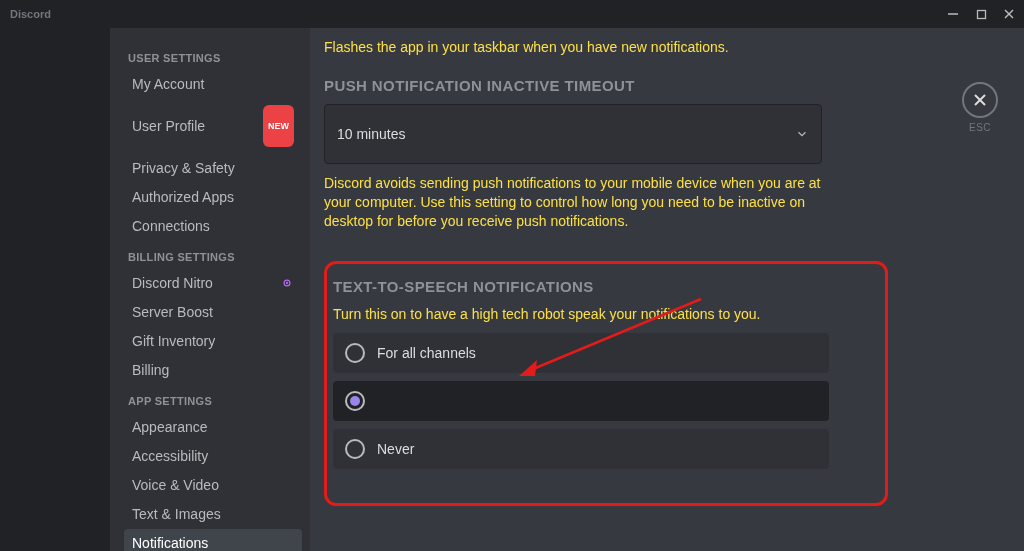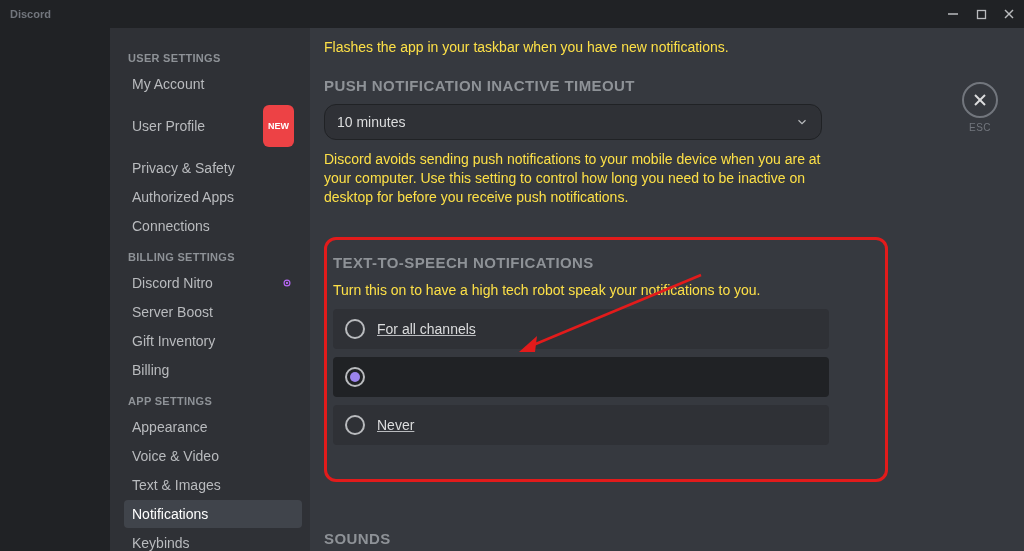--- a/index.html
+++ b/index.html
@@ -17,25 +17,25 @@
   .nav-item.selected { background: #40444b; color: #fff; }
   .badge-new { background: #ed4245; color: #fff; font-size: 9px; font-weight: 700; padding: 16px 5px; border-radius: 6px; }
   .nitro-icon { width: 14px; height: 14px; }
   .content-wrap { flex: 1; background: #36393f; position: relative; overflow: hidden; padding: 0 94px 0 14px; }
   .content { padding-top: 10px; }
   .esc-wrap { position: absolute; top: 54px; right: 26px; text-align: center; }
   .esc-btn { width: 36px; height: 36px; border: 2px solid #72767d; border-radius: 50%; display: flex; align-items: center; justify-content: center; color: #dcddde; cursor: pointer; }
   .esc-lbl { font-size: 10px; color: #72767d; margin-top: 4px; letter-spacing: 0.5px; }
   .desc { font-size: 14px; color: #fde047; line-height: 1.35; margin-bottom: 20px; }
   .section-title { font-size: 15px; font-weight: 700; color: #8e9297; letter-spacing: 0.4px; margin-bottom: 10px; }
-  .select-box { display: flex; align-items: center; justify-content: space-between; background: #2f3136; border: 1px solid #202225; border-radius: 12px; padding: 9px 12px; color: #dcddde; font-size: 14px; cursor: pointer; margin-bottom: 10px; width: 498px; }
+  .select-box { display: flex; align-items: center; justify-content: space-between; background: #2f3136; border: 1px solid #202225; border-radius: 4px; padding: 21px 12px; color: #dcddde; font-size: 14px; cursor: pointer; margin-bottom: 10px; width: 498px; }
   .chevron { width: 14px; height: 14px; }
   .tts-box { border: 3px solid #e21b1b; border-radius: 12px; padding: 14px 20px 26px 6px; margin-top: 30px; margin-bottom: 48px; width: 564px; position: relative; }
   .radio-group { margin-top: 8px; }
-  .radio-row { display: flex; align-items: center; gap: 12px; padding: 10px 12px; border-radius: 4px; background: #2f3136; margin-bottom: 8px; cursor: pointer; width: 496px; text-decoration: underline; }
+  .radio-row { display: flex; align-items: center; gap: 12px; padding: 10px 12px; border-radius: 4px; background: #2f3136; margin-bottom: 8px; cursor: pointer; width: 496px; }
   .radio-row.selected { background: #202225; }
   .radio-outer { width: 20px; height: 20px; border: 2px solid #b9bbbe; border-radius: 50%; display: flex; align-items: center; justify-content: center; flex-shrink: 0; }
   .radio-row.selected .radio-outer { border-color: #b9bbbe; }
   .radio-inner { width: 10px; height: 10px; background: #9b84ec; border-radius: 50%; display: none; }
   .radio-row.selected .radio-inner { display: block; }
   .radio-label { font-size: 14px; color: #dcddde; }
   .radio-row.selected .radio-label { color: #fff; font-weight: 600; }
   .arrow-svg { position: absolute; top: 30px; left: 184px; pointer-events: none; }
   .sound-row { display: flex; align-items: center; justify-content: space-between; padding: 8px 0; width: 496px; }
   .sound-label { font-size: 14px; color: #dcddde; font-weight: 500; }
@@ -105,20 +105,23 @@
       </div>
     <div class="nav-item">
         <span>Billing</span>
       </div>
 
     <div class="cat">APP SETTINGS</div>
     <div class="nav-item">
         <span>Appearance</span>
       </div>
     <div class="nav-item">
+        <span>Accessibility</span>
+      </div>
+    <div class="nav-item">
         <span>Voice &amp; Video</span>
       </div>
     <div class="nav-item">
         <span>Text &amp; Images</span>
       </div>
     <div class="nav-item selected">
         <span>Notifications</span>
       </div>
     <div class="nav-item">
         <span>Keybinds</span>

